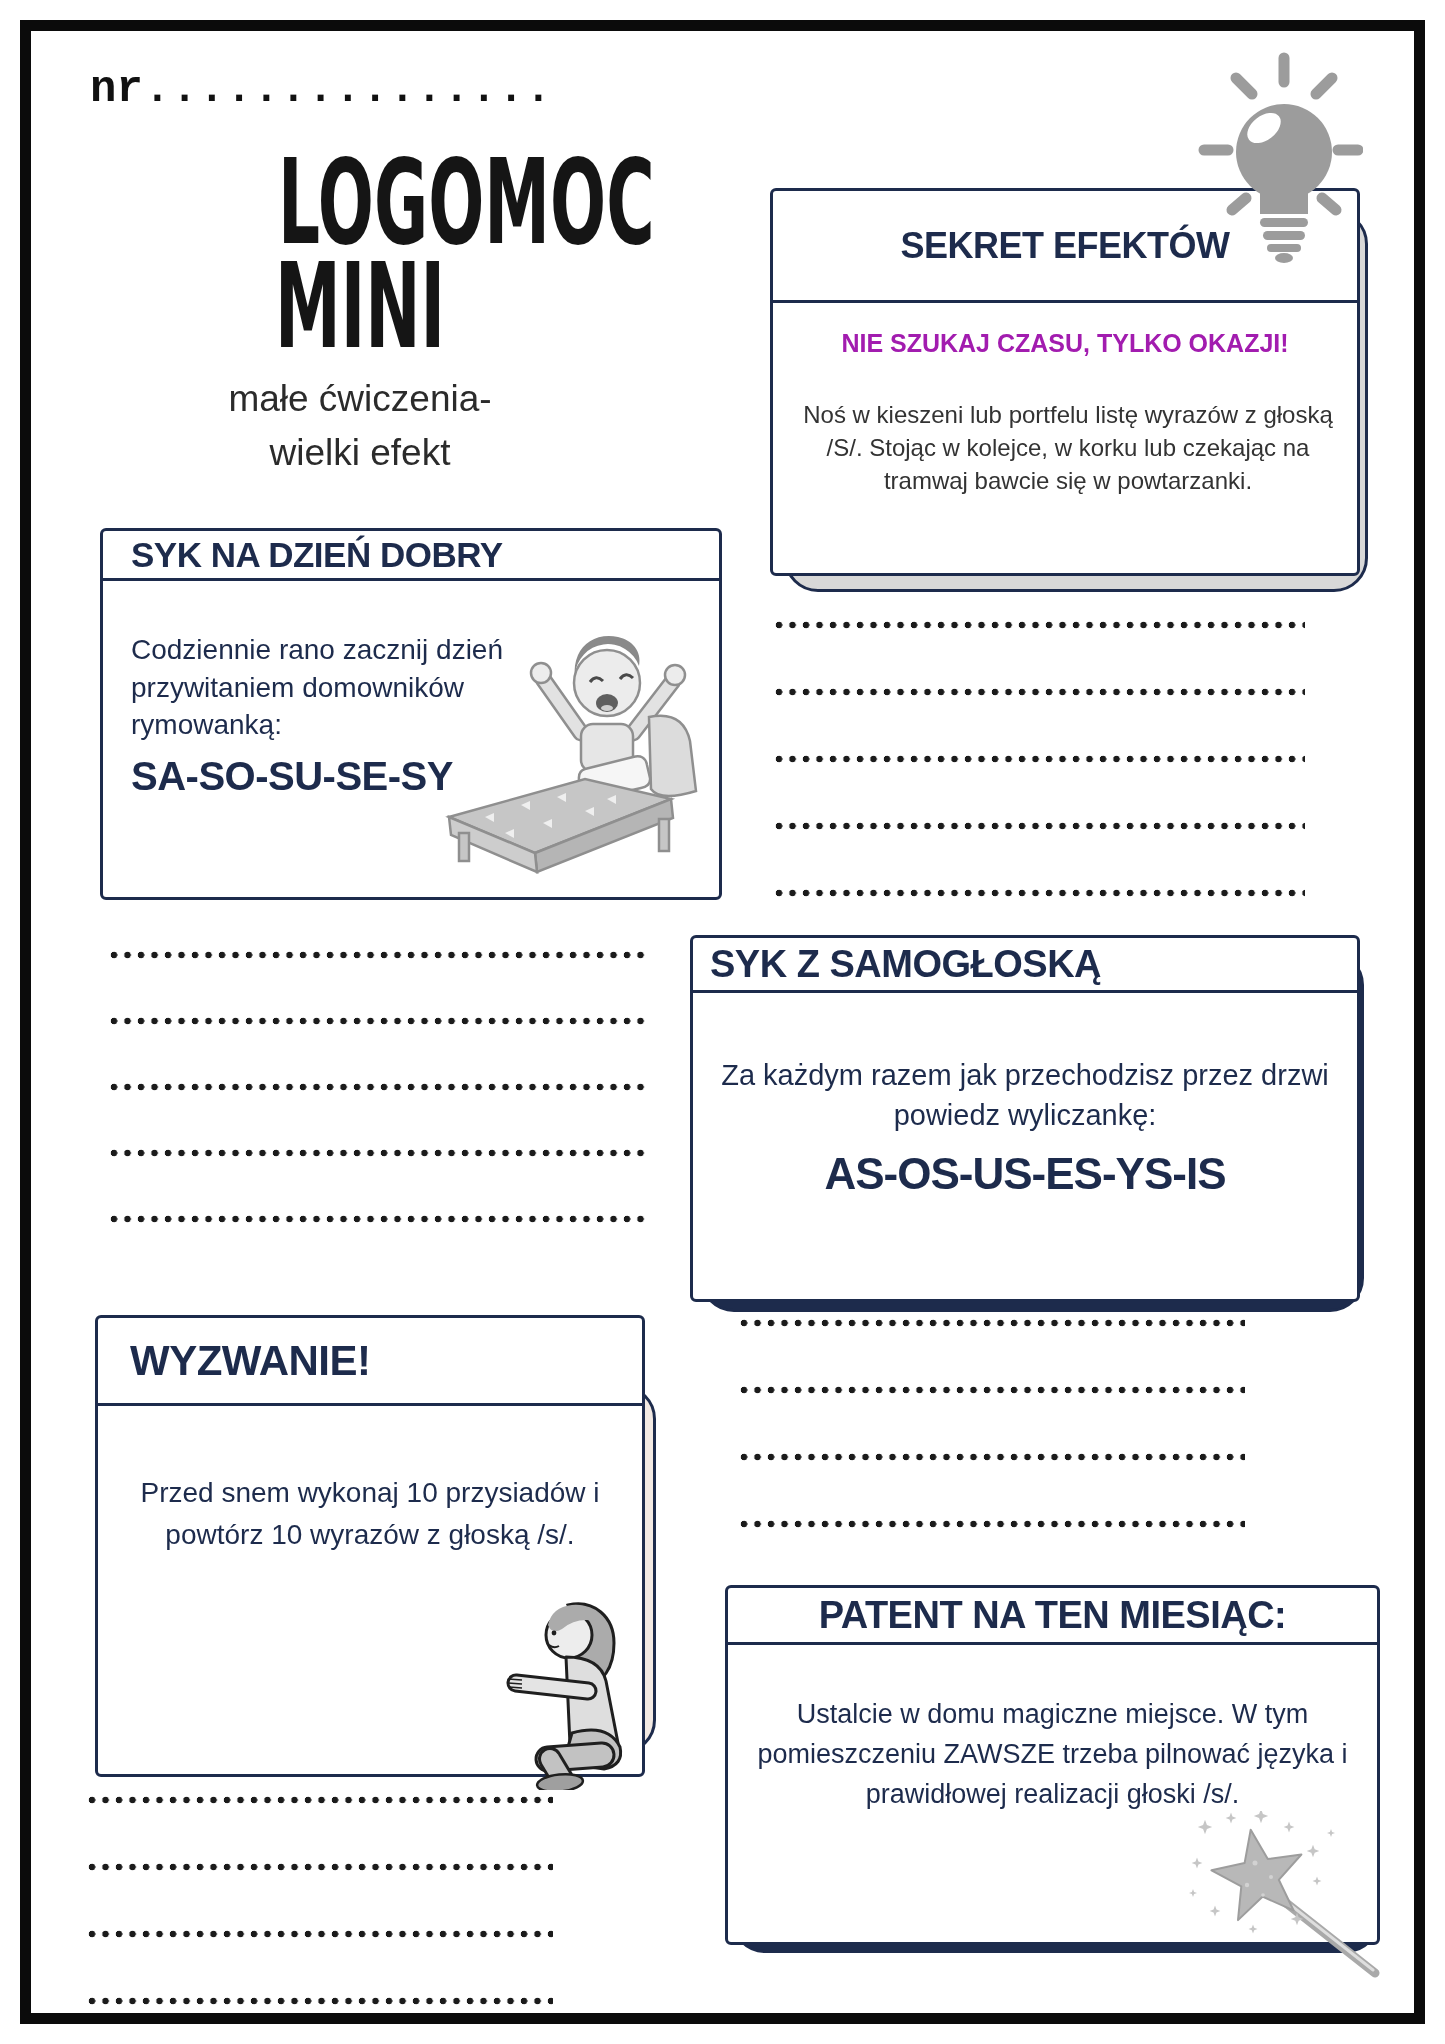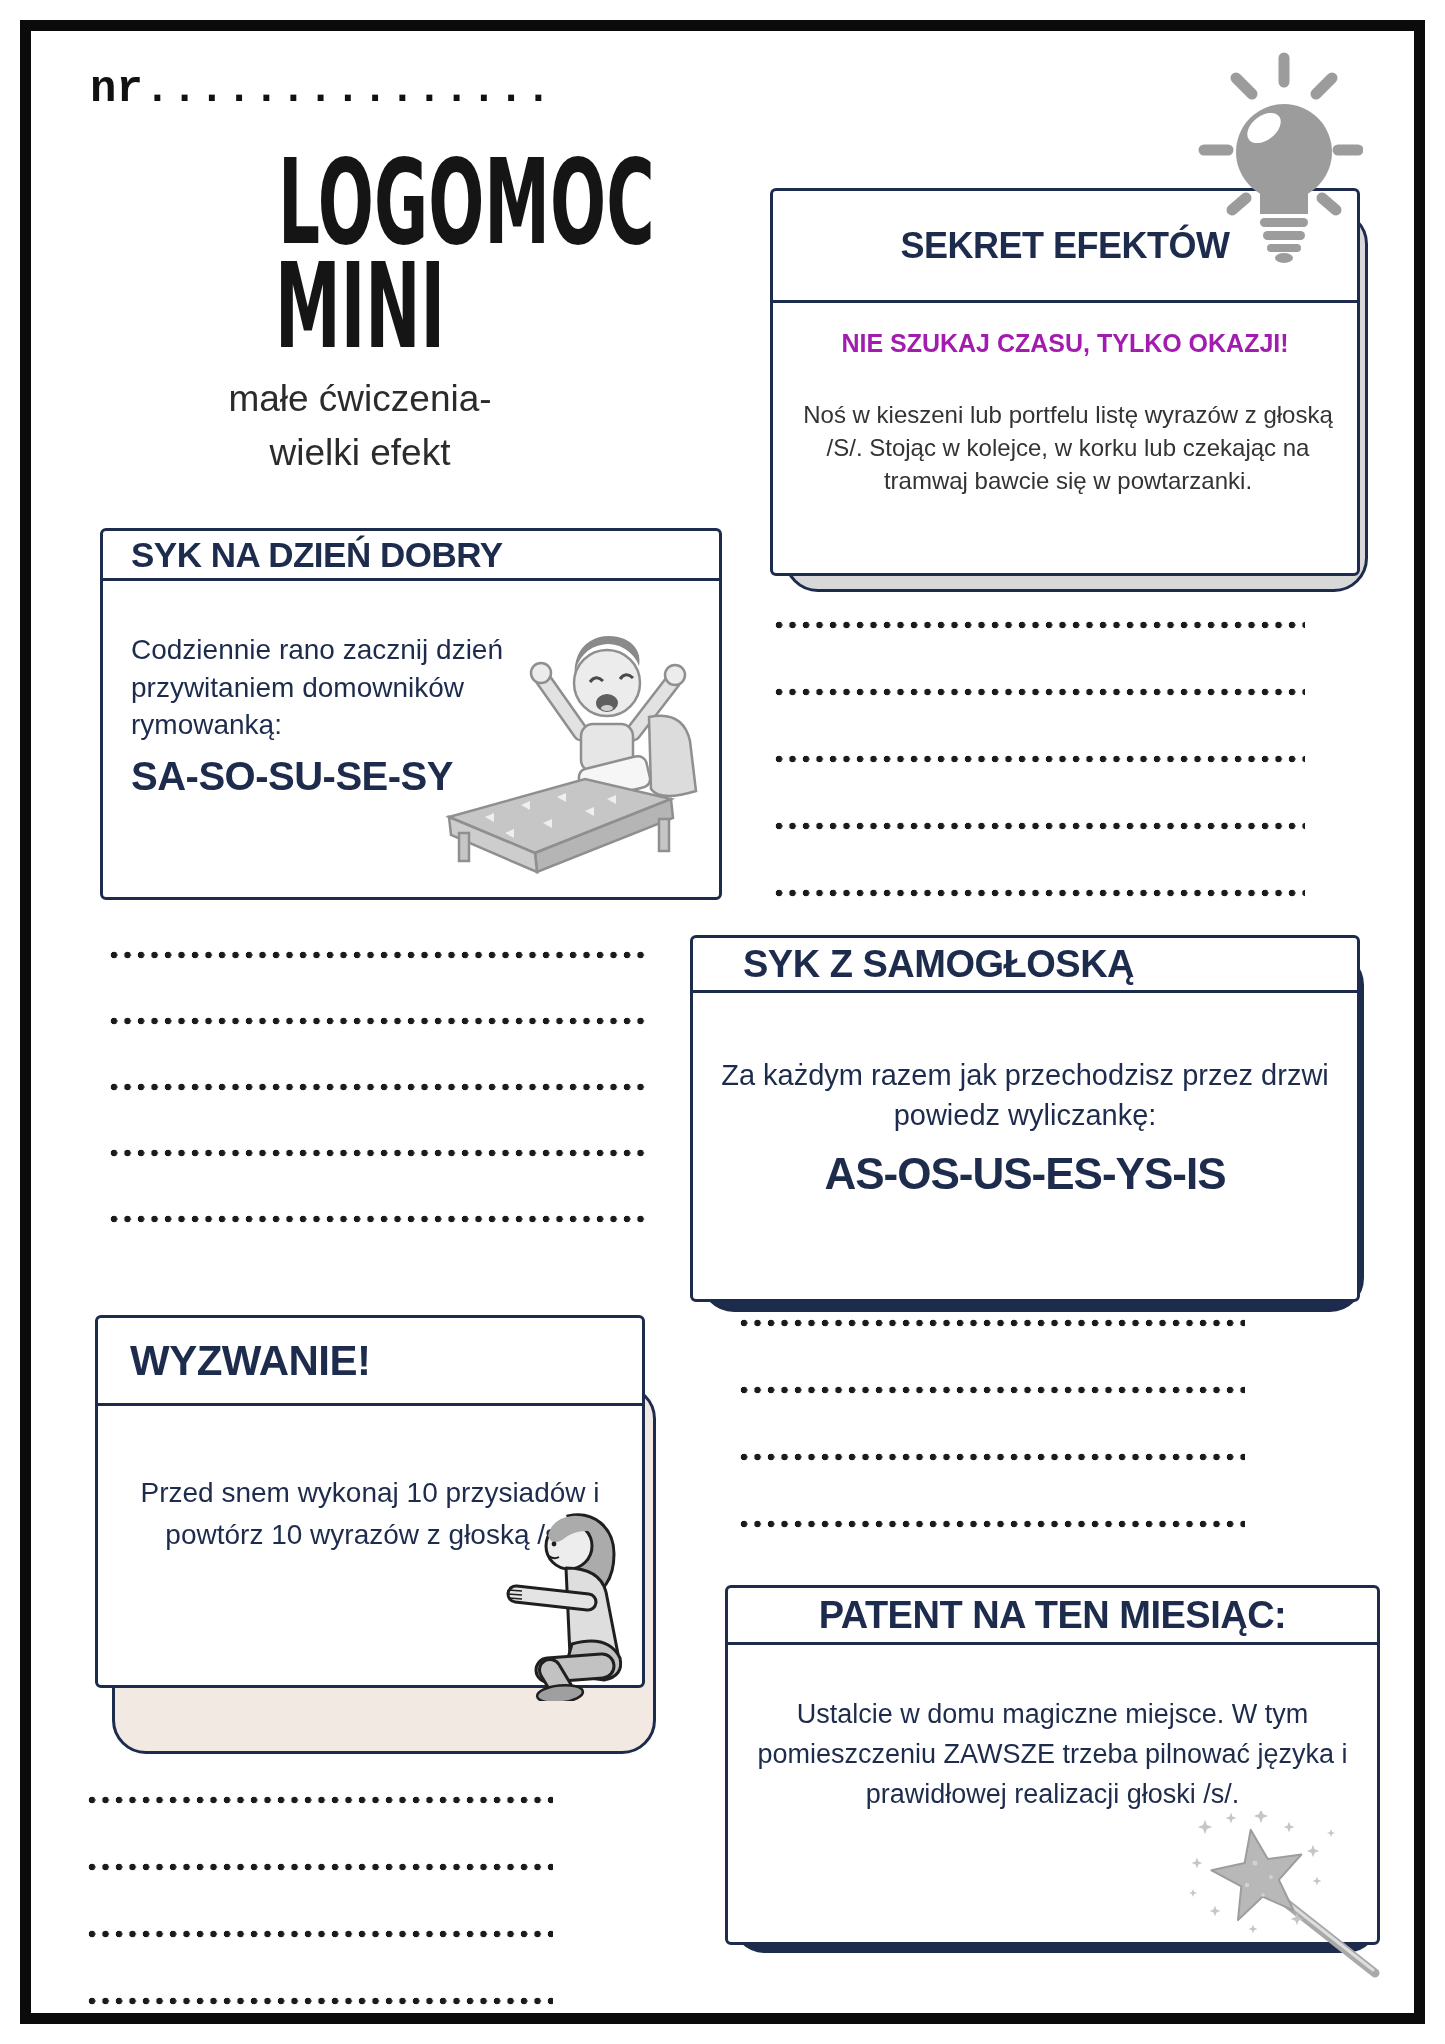--- a/index.html
+++ b/index.html
@@ -46,28 +46,28 @@
   .card-sykrano{left:100px;top:528px;width:622px;height:372px;}
   .card-sykrano .main .head{height:50px;padding-left:28px;}
   .card-sykrano .head h2{font-size:35px;}
   .card-sykrano .body{padding:50px 0 0 28px;color:var(--navy);}
   .card-sykrano .para{width:412px;font-size:28px;line-height:1.34;}
   .card-sykrano .rhyme{margin-top:10px;font-size:40px;font-weight:700;color:var(--navy);letter-spacing:-0.5px;}
 
   
   .card-sykz{left:690px;top:935px;width:670px;height:367px;}
   .card-sykz .shadow{left:10px;top:16px;width:664px;height:361px;background:var(--navy);}
-  .card-sykz .main .head{height:55px;padding-left:50px;}
+  .card-sykz .main .head{height:55px;padding-left:17px;}
   .card-sykz .head h2{font-size:38px;}
   .card-sykz .body{padding:62px 20px 0;text-align:center;color:var(--navy);}
   .card-sykz .para{font-size:29px;line-height:1.38;}
   .card-sykz .rhyme{margin-top:14px;font-size:44px;font-weight:700;letter-spacing:-1px;}
 
   
-  .card-wyzwanie{left:95px;top:1315px;width:550px;height:373px;}
+  .card-wyzwanie{left:95px;top:1315px;width:550px;height:462px;}
   .card-wyzwanie .shadow{left:17px;top:70px;width:544px;height:369px;background:var(--cream-card-shadow);}
   .card-wyzwanie .main .head{height:88px;padding-left:32px;}
   .card-wyzwanie .head h2{font-size:42px;}
   .card-wyzwanie .body{padding:66px 10px 0;text-align:center;color:var(--navy);}
   .card-wyzwanie .para{margin:0 auto;width:496px;font-size:28px;line-height:1.5;}
 
   
   .card-patent{left:725px;top:1585px;width:655px;height:360px;}
   .card-patent .shadow{left:6px;top:14px;width:649px;height:354px;background:var(--navy);}
   .card-patent .main .head{height:57px;}

